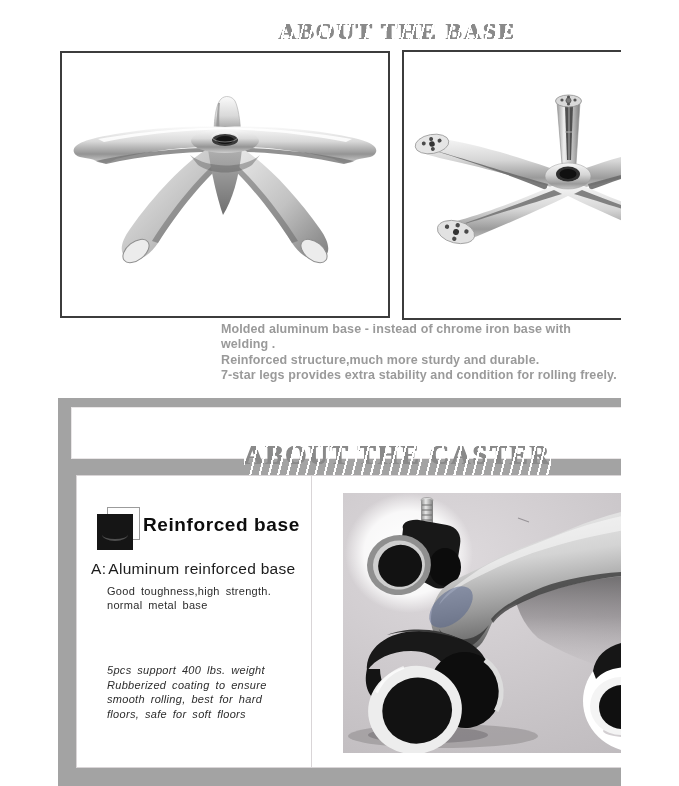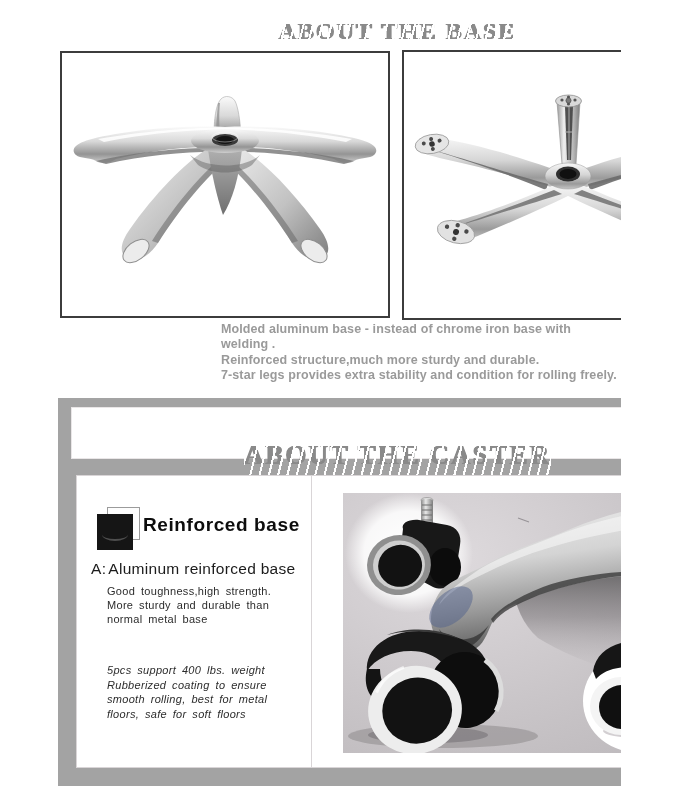--- a/index.html
+++ b/index.html
@@ -227,28 +227,27 @@
         <i class="back"></i>
         <i class="front"></i>
       </span>
       <span class="feature-heading">Reinforced base</span>
 
       <div class="item-heading a">
         <span class="item-label">A:</span><span>Aluminum reinforced base</span>
       </div>
       <div class="item-lines a">
         <div>Good toughness,high strength.</div>
-        <div>More sturdy and durable than</div>
         <div>normal metal base</div>
       </div>
 
       <div class="item-lines b">
         <div>5pcs support 400 lbs. weight</div>
         <div>Rubberized coating to ensure</div>
-        <div>smooth rolling, best for metal</div>
+        <div>smooth rolling, best for hard</div>
         <div>floors, safe for soft floors</div>
       </div>
     </div>
 
     <figure class="photo-panel">
       <svg viewBox="0 0 357 260">
         <defs>
           <radialGradient id="bgR" cx="0.3" cy="0.25" r="1">
             <stop offset="0" stop-color="#dedadd"></stop>
               <stop offset="0.6" stop-color="#c9c5c8"></stop>

